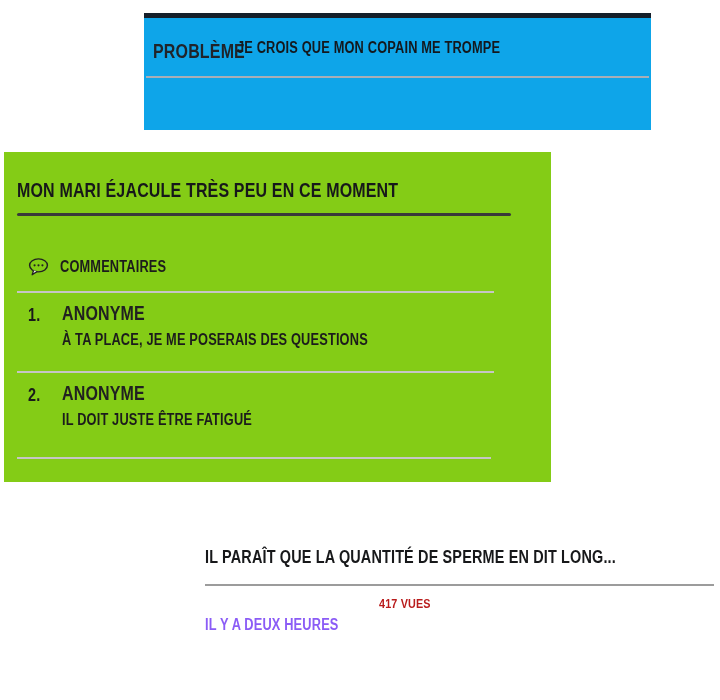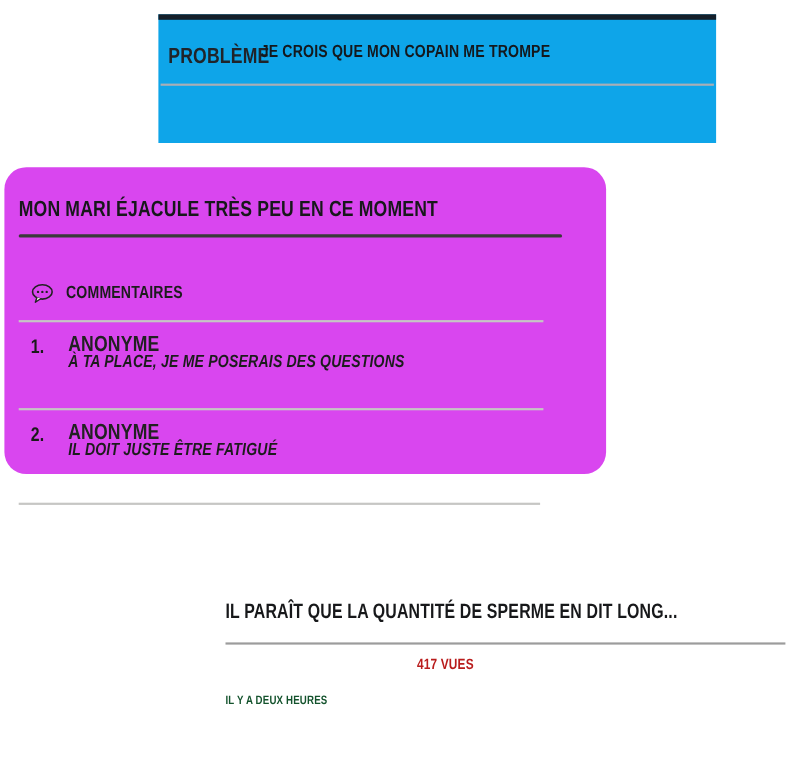--- a/index.html
+++ b/index.html
@@ -49,23 +49,22 @@
     position: absolute;
     left: 2px; top: 63px;
     width: 503px; height: 2px;
     background: #a9aeb6;
   }
 
   
   .question-card {
     position: absolute;
     left: 4px; top: 152px;
-    width: 547px; height: 279px;
-    background: #d946ef;
-    border-radius: 20px;
+    width: 547px; height: 330px;
+    background: #84cc16;
   }
   .question-card .q-title {
     position: absolute;
     left: 13px; top: 27px;
     font-size: 20px;
     color: #17181a;
   }
   .question-card .q-underline {
     position: absolute;
     left: 13px; top: 61px;
@@ -108,45 +107,45 @@
     font-weight: 700;
     color: #1a1a1a;
   }
   .comment .body { margin-left: 34px; width: 440px; }
   .comment .author {
     font-size: 20px;
     color: #212121;
     line-height: 16px;
   }
   .comment .text {
+    margin-top: 10px;
     font-size: 16px;
     color: #1c1c1c;
     line-height: 18px;
-    font-style: italic;
   }
 
   
   .footer-caption {
     position: absolute;
     left: 205px; top: 546px;
     font-size: 19px;
     color: #17181a;
   }
   .footer-caption .cond { transform: scaleX(0.76); }
   .footer-divider {
     position: absolute;
     left: 205px; top: 584px;
     width: 509px; height: 2px;
     background: #9c9c9c;
   }
   .footer-meta-time {
     position: absolute;
-    left: 205px; top: 631px;
-    font-size: 11px;
-    color: #14532d;
+    left: 205px; top: 616px;
+    font-size: 16px;
+    color: #8b5cf6;
   }
   .footer-meta-views {
     position: absolute;
     left: 379px; top: 596px;
     font-size: 13.5px;
     color: #b91c1c;
   }
 </style>
 </head>
 <body>

